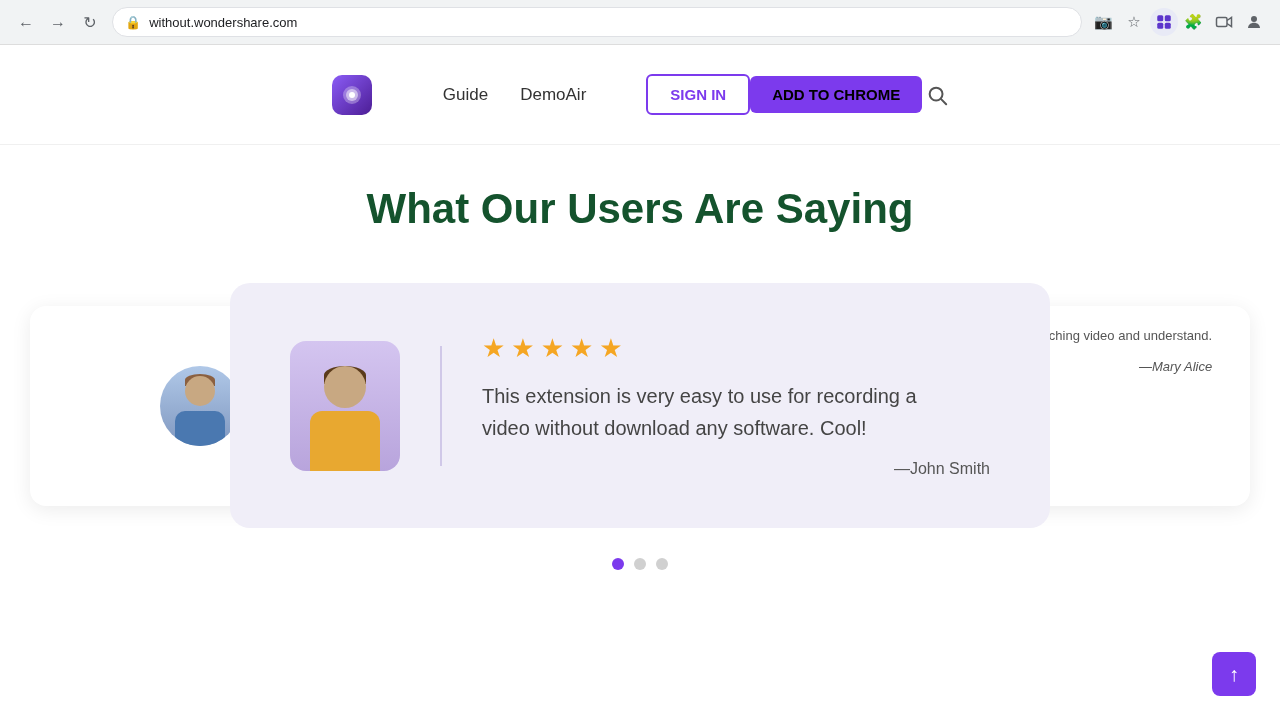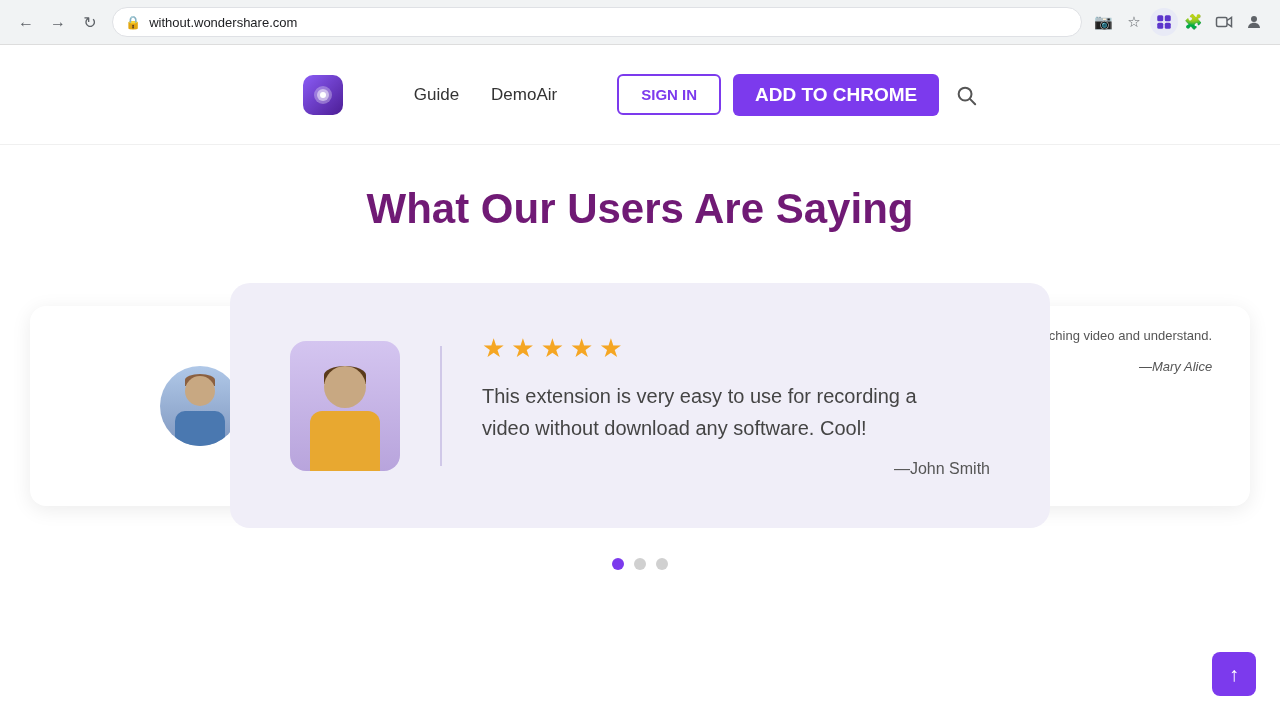--- a/index.html
+++ b/index.html
@@ -87,59 +87,59 @@
       border-radius: 10px;
       background: linear-gradient(135deg, #8b5cf6, #4c1d95);
       display: flex; align-items: center; justify-content: center;
       font-size: 20px;
     }
     .logo-text {
       font-size: 18px; font-weight: 600; color: #1a1a2e;
     }
     .nav-links { display: flex; gap: 32px; align-items: center; margin-left: 31px; }
     .nav-link { font-size: 17px; color: #333; text-decoration: none; cursor: pointer; }
-    .nav-actions { display: flex; gap: 12px; align-items: center; margin-left: 20px; }
+    .nav-actions { display: flex; align-items: center; margin-left: 20px; }
     .btn-signin {
       padding: 10px 22px;
       border: 2px solid #7c3aed;
       border-radius: 6px;
       background: #fff;
       color: #7c3aed;
       font-size: 15px;
       font-weight: 600;
       cursor: pointer;
     }
     .btn-add-chrome {
       padding: 10px 22px;
       border: none;
       border-radius: 6px;
       background: #7c3aed;
-      color: #ffffff;
-      font-size: 19px;
+      color: #000000;
+      font-size: 15px;
       font-weight: 600;
       cursor: pointer;
     }
     .search-btn {
       background: none; border: none; cursor: pointer;
       color: #555; font-size: 20px;
       display: flex; align-items: center; justify-content: center;
       margin-left: 4px;
     }
 
     
     .main-content {
       display: flex;
       flex-direction: column;
       align-items: center;
       padding-top: 40px;
     }
     .section-title {
       font-size: 42px;
       font-weight: 700;
-      color: #701a75;
+      color: #14532d;
       text-align: center;
       margin-bottom: 50px;
     }
 
     
     .carousel-wrapper {
       width: 1100px;
       position: relative;
       display: flex;
       align-items: center;

